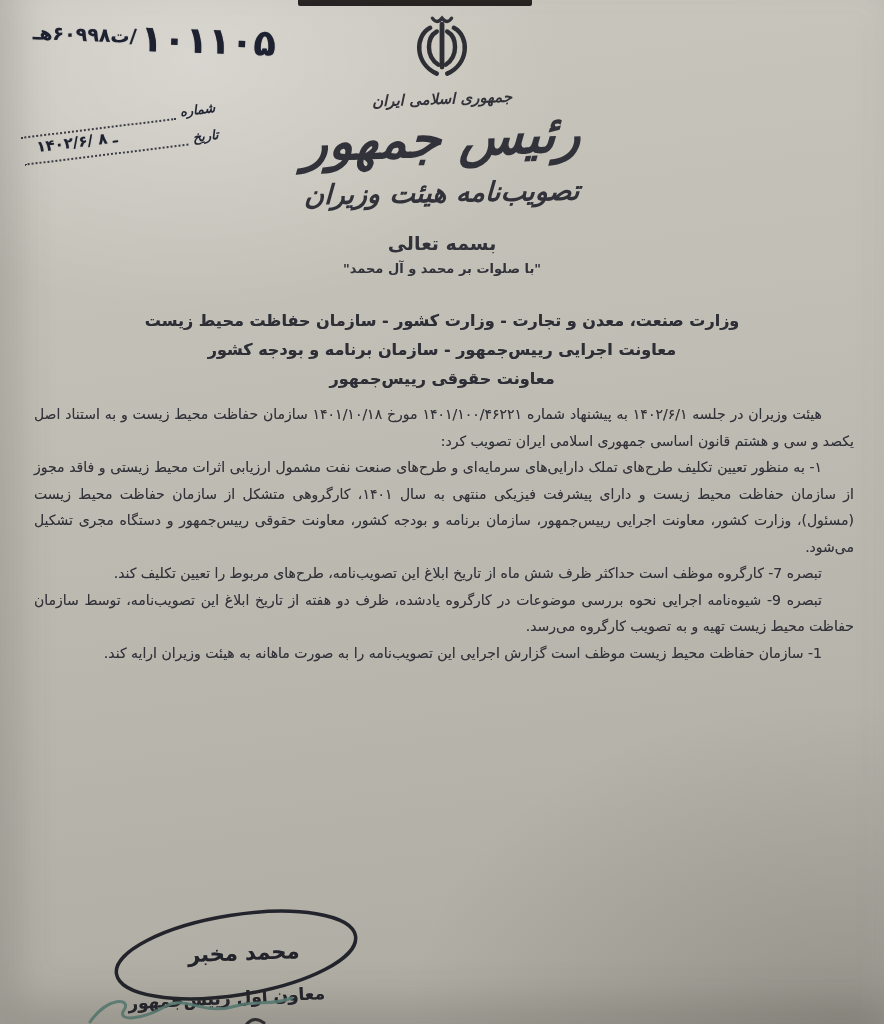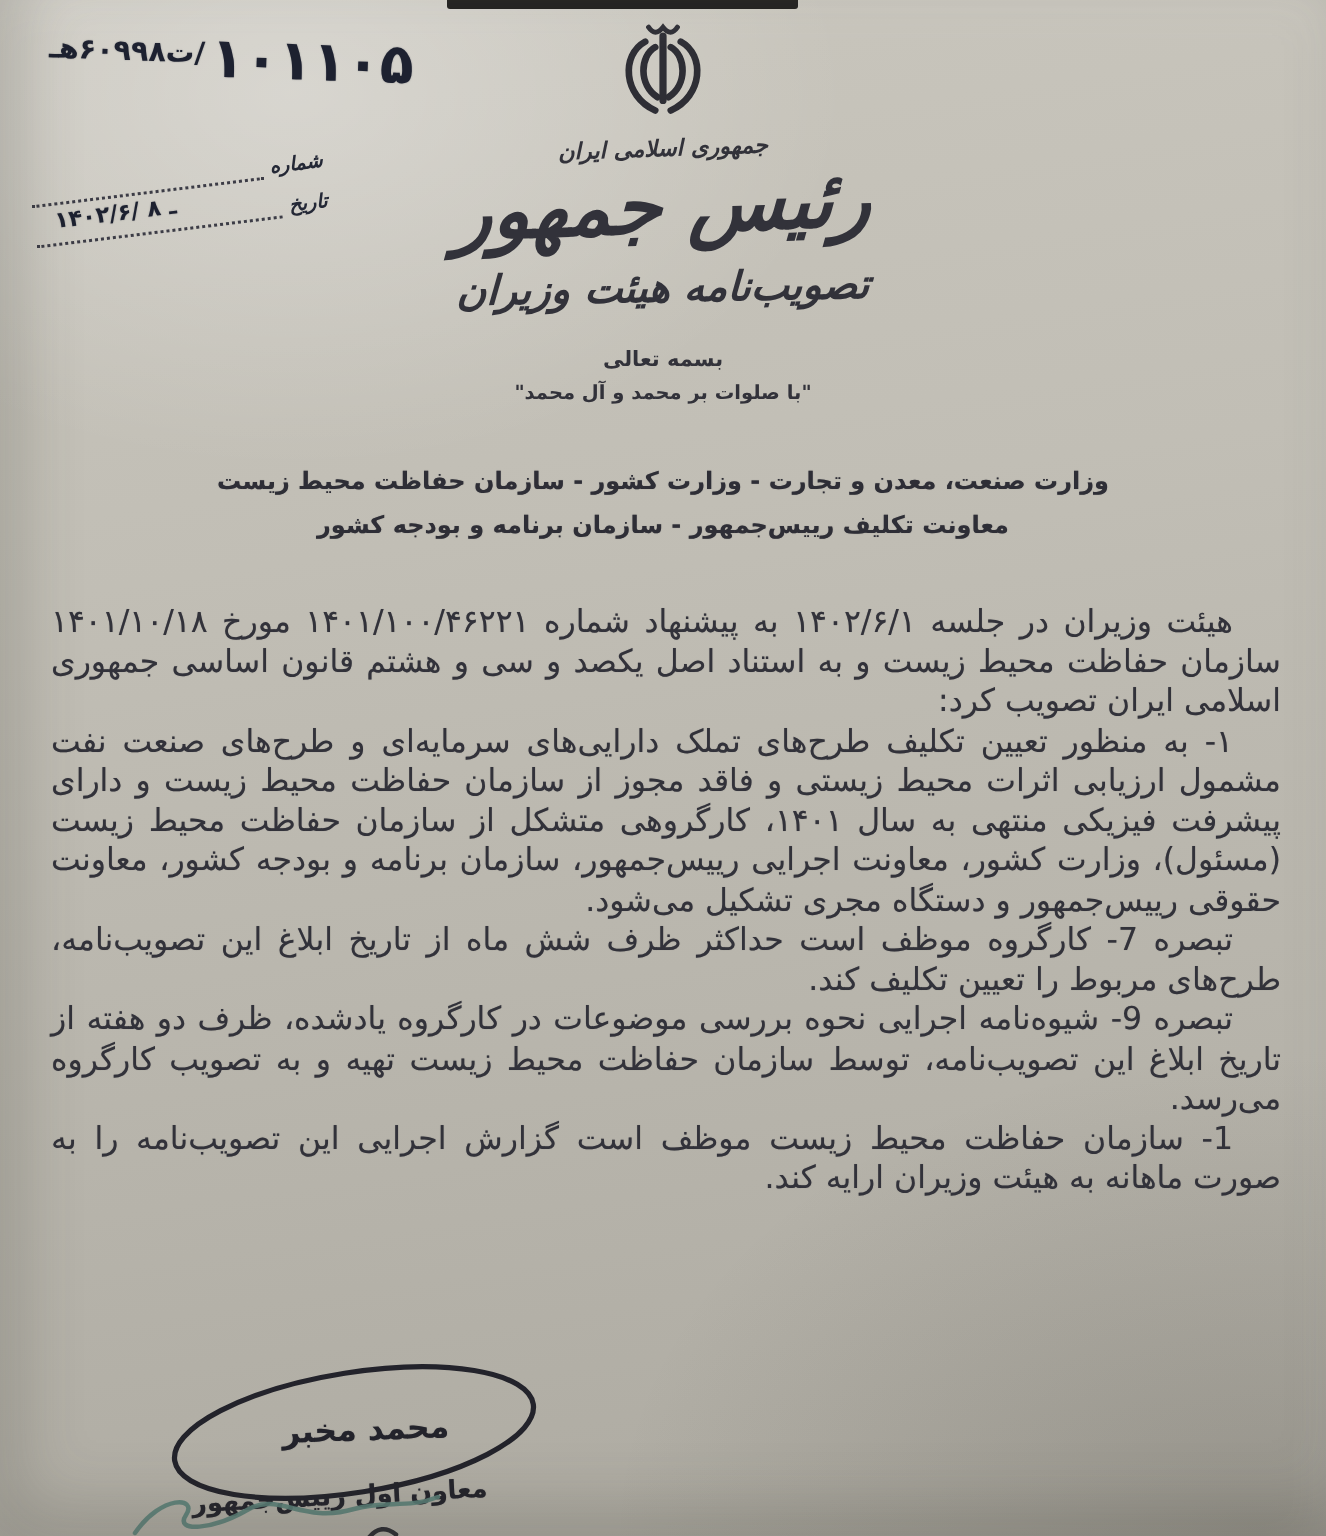--- a/index.html
+++ b/index.html
@@ -44,36 +44,36 @@
     font-size:15px;font-weight:bold;letter-spacing:2px;color:#1d2130;
     text-shadow:0 0 1px rgba(29,33,48,.4);
   }
 
   
   .letterhead{position:absolute;top:12px;left:0;right:0;text-align:center;}
   .emblem{display:block;margin:0 auto;}
   .country{font-size:15px;font-weight:bold;font-style:italic;margin-top:8px;transform:rotate(-2deg);}
   .office{font-size:52px;font-weight:bold;font-style:italic;line-height:1.1;margin-top:2px;transform:rotate(-2deg) skewX(-4deg);}
   .doctype{font-size:27px;font-weight:bold;font-style:italic;margin-top:10px;transform:rotate(-1deg) skewX(-3deg);}
-  .besmeleh{font-size:14px;font-weight:bold;margin-top:24px;}
+  .besmeleh{font-size:19px;font-weight:bold;margin-top:24px;}
   .salawat{font-size:13px;font-weight:bold;margin-top:7px;}
 
   
   .recipients{
     position:absolute;top:306px;left:0;right:0;
     direction:rtl;text-align:center;
     font-size:16px;font-weight:bold;line-height:29px;color:#2e2e36;
     text-shadow:0 0 .5px rgba(46,46,54,.5);
   }
 
   
   .body-text{
     position:absolute;top:401px;right:30px;left:34px;
     direction:rtl;text-align:justify;
-    font-size:21px;font-weight:500;line-height:26.5px;color:#32323a;
+    font-size:14px;font-weight:500;line-height:26.5px;color:#32323a;
     text-shadow:0 0 .5px rgba(50,50,58,.45);
   }
   .body-text p{margin:0;text-indent:32px;}
 
   
   .sig-ellipse{position:absolute;top:903px;left:105px;}
   .sig-name{
     position:absolute;top:941px;left:188px;
     font-size:21px;font-weight:bold;color:#23232b;
     transform:rotate(-2deg);white-space:nowrap;
@@ -124,21 +124,22 @@
     </svg>
     <div class="country">جمهوری اسلامی ایران</div>
     <div class="office">رئیس جمهور</div>
     <div class="doctype">تصویب‌نامه هیئت وزیران</div>
     <div class="besmeleh">بسمه تعالی</div>
     <div class="salawat">"با صلوات بر محمد و آل محمد"</div>
   </div>
 
   <div class="recipients">
     <div>وزارت صنعت، معدن و تجارت - وزارت کشور - سازمان حفاظت محیط زیست</div>
-    <div>معاونت تکلیف رییس‌جمهور - سازمان برنامه و بودجه کشور</div>
+    <div>معاونت اجرایی رییس‌جمهور - سازمان برنامه و بودجه کشور</div>
+    <div>معاونت حقوقی رییس‌جمهور</div>
   </div>
 
   <div class="body-text">
     <p>هیئت وزیران در جلسه ۱۴۰۲/۶/۱ به پیشنهاد شماره ۱۴۰۱/۱۰۰/۴۶۲۲۱ مورخ ۱۴۰۱/۱۰/۱۸ سازمان حفاظت محیط زیست و به استناد اصل یکصد و سی و هشتم قانون اساسی جمهوری اسلامی ایران تصویب کرد:</p>
     <p>۱- به منظور تعیین تکلیف طرح‌های تملک دارایی‌های سرمایه‌ای و طرح‌های صنعت نفت مشمول ارزیابی اثرات محیط زیستی و فاقد مجوز از سازمان حفاظت محیط زیست و دارای پیشرفت فیزیکی منتهی به سال ۱۴۰۱، کارگروهی متشکل از سازمان حفاظت محیط زیست (مسئول)، وزارت کشور، معاونت اجرایی رییس‌جمهور، سازمان برنامه و بودجه کشور، معاونت حقوقی رییس‌جمهور و دستگاه مجری تشکیل می‌شود.</p>
     <p>تبصره 7- کارگروه موظف است حداکثر ظرف شش ماه از تاریخ ابلاغ این تصویب‌نامه، طرح‌های مربوط را تعیین تکلیف کند.</p>
     <p>تبصره 9- شیوه‌نامه اجرایی نحوه بررسی موضوعات در کارگروه یادشده، ظرف دو هفته از تاریخ ابلاغ این تصویب‌نامه، توسط سازمان حفاظت محیط زیست تهیه و به تصویب کارگروه می‌رسد.</p>
     <p>1- سازمان حفاظت محیط زیست موظف است گزارش اجرایی این تصویب‌نامه را به صورت ماهانه به هیئت وزیران ارایه کند.</p>
   </div>
 

